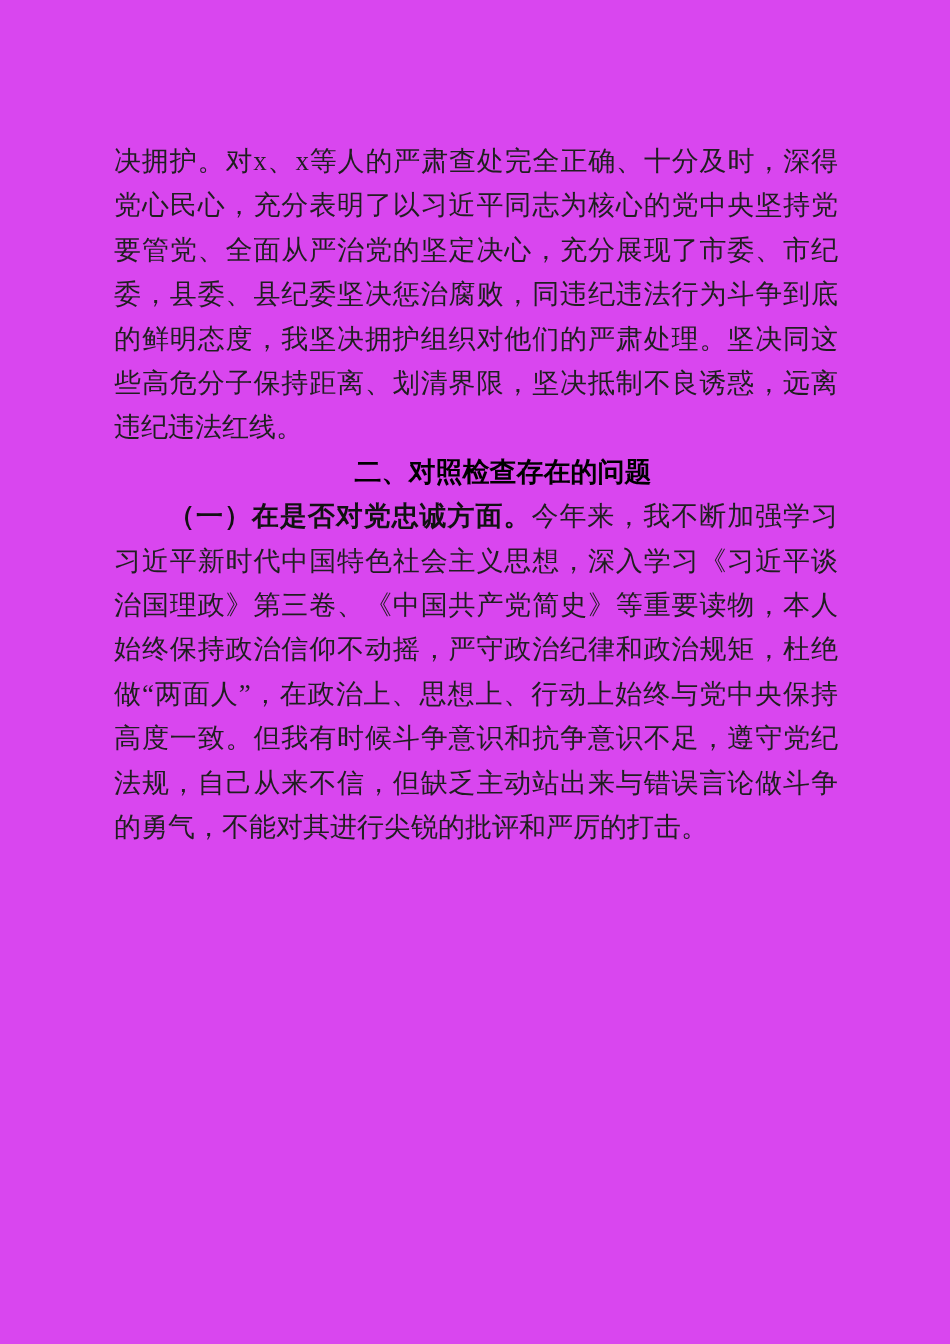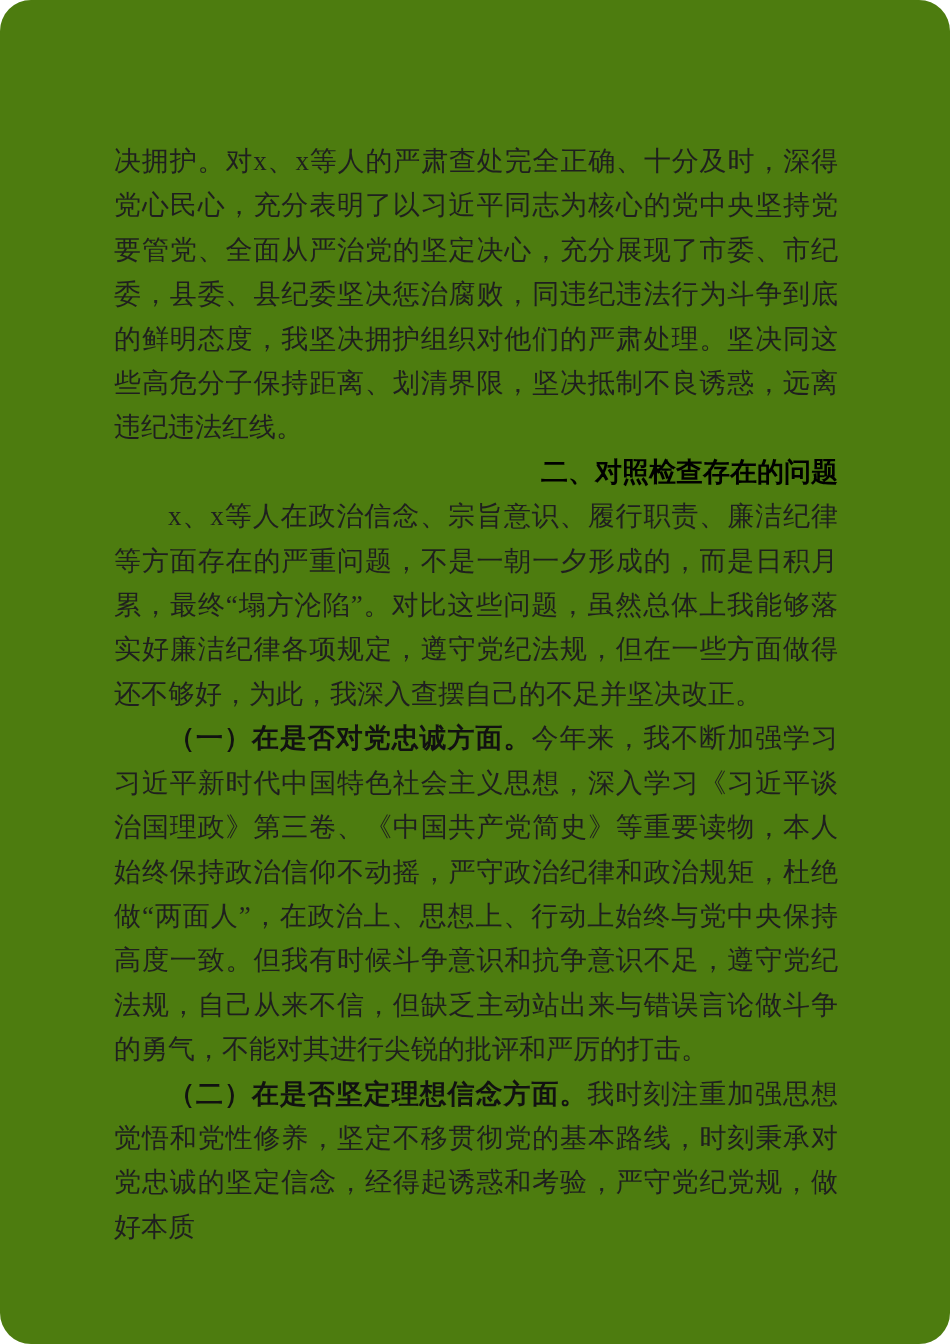--- a/index.html
+++ b/index.html
@@ -35,30 +35,28 @@
   .para.heading {
     text-indent: 2em;
   }
   .para.continuation {
     text-indent: 0;
   }
   .para.heading {
     font-family: "Liberation Sans", sans-serif;
     font-weight: 700;
     color: #000000;
-    text-align: right;
+    text-align: center;
   }
   .lead {
     font-weight: 700;
     color: #111111;
     font-family: Liberation Serif, serif;
   }
 </style>
 </head>
 <body>
 
-<div class="page" style="background: #4d7c0f; border-radius: 31px;">
+<div class="page" style="background: #d946ef;">
     <p class="para continuation"><span>决拥护。对x、x等人的严肃查处完全正确、十分及时，深得党心民心，充分表明了以习近平同志为核心的党中央坚持党要管党、全面从严治党的坚定决心，充分展现了市委、市纪委，县委、县纪委坚决惩治腐败，同违纪违法行为斗争到底的鲜明态度，我坚决拥护组织对他们的严肃处理。坚决同这些高危分子保持距离、划清界限，坚决抵制不良诱惑，远离违纪违法红线。</span></p>
     <p class="para heading"><span>二、对照检查存在的问题</span></p>
-    <p class="para body"><span>x、x等人在政治信念、宗旨意识、履行职责、廉洁纪律等方面存在的严重问题，不是一朝一夕形成的，而是日积月累，最终“塌方沦陷”。对比这些问题，虽然总体上我能够落实好廉洁纪律各项规定，遵守党纪法规，但在一些方面做得还不够好，为此，我深入查摆自己的不足并坚决改正。</span></p>
     <p class="para body"><strong class="lead">（一）在是否对党忠诚方面。</strong><span>今年来，我不断加强学习习近平新时代中国特色社会主义思想，深入学习《习近平谈治国理政》第三卷、《中国共产党简史》等重要读物，本人始终保持政治信仰不动摇，严守政治纪律和政治规矩，杜绝做“两面人”，在政治上、思想上、行动上始终与党中央保持高度一致。但我有时候斗争意识和抗争意识不足，遵守党纪法规，自己从来不信，但缺乏主动站出来与错误言论做斗争的勇气，不能对其进行尖锐的批评和严厉的打击。</span></p>
-    <p class="para body"><strong class="lead">（二）在是否坚定理想信念方面。</strong><span>我时刻注重加强思想觉悟和党性修养，坚定不移贯彻党的基本路线，时刻秉承对党忠诚的坚定信念，经得起诱惑和考验，严守党纪党规，做好本质</span></p>
   </div>
 
 </body></html>

